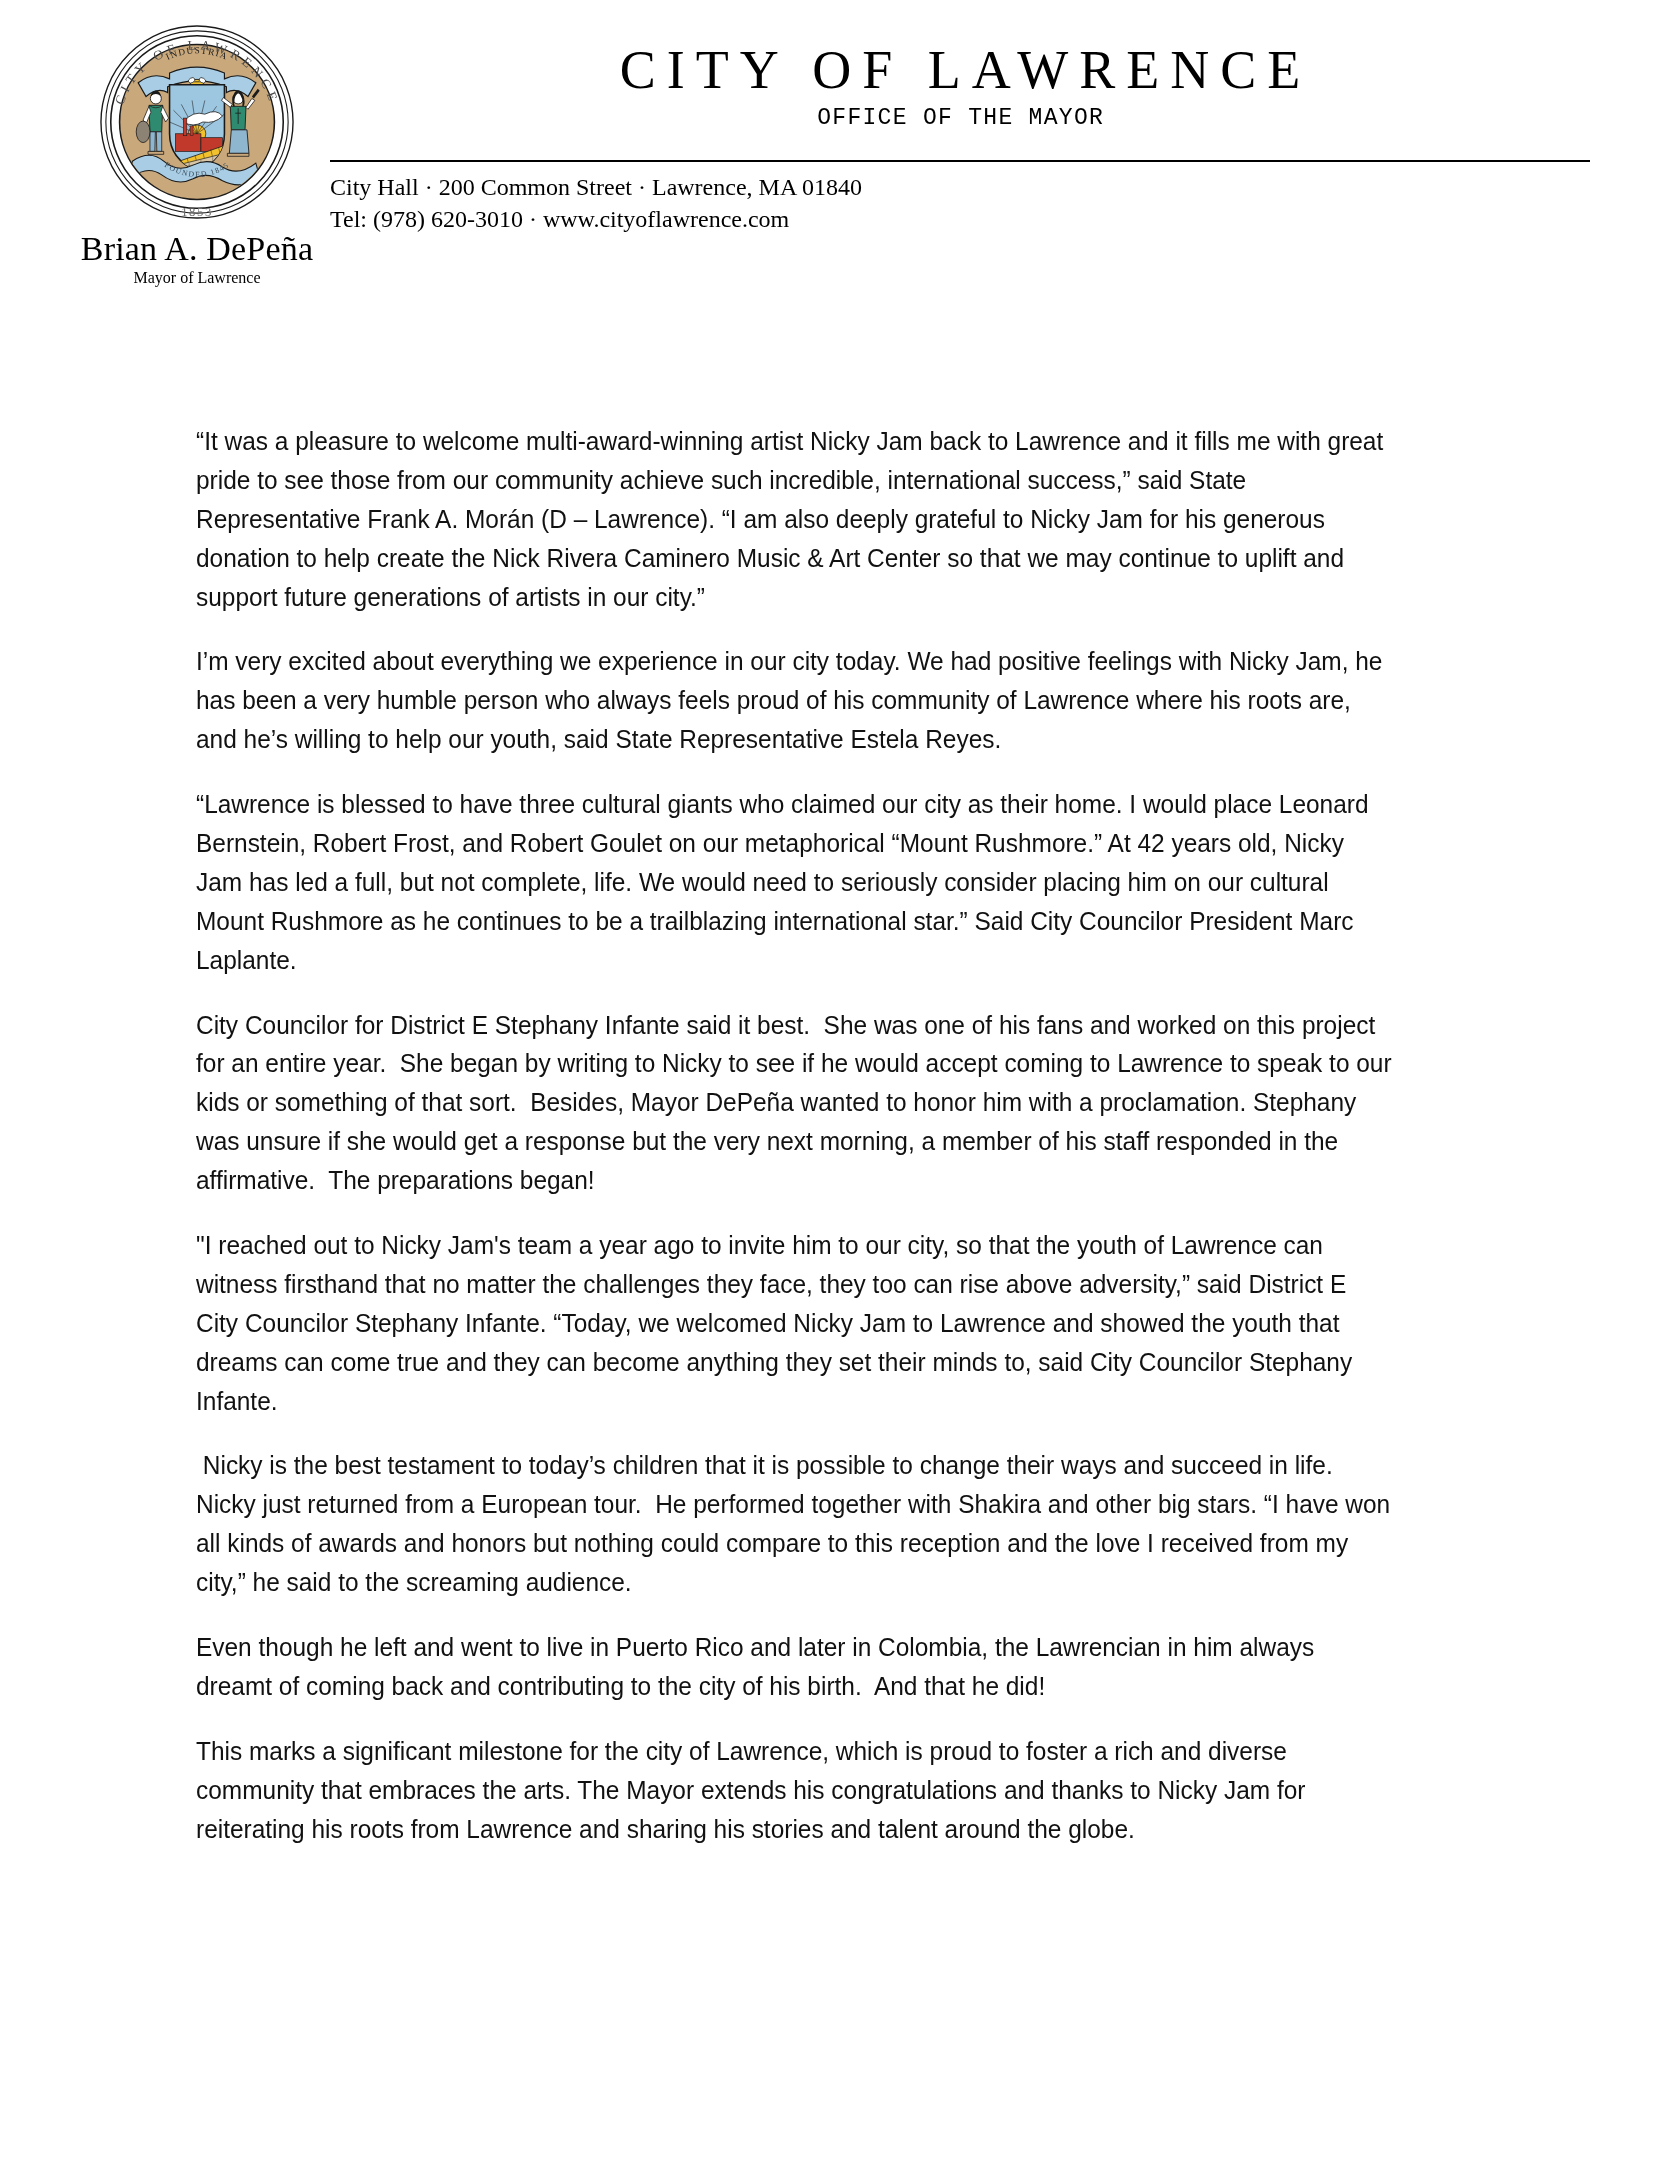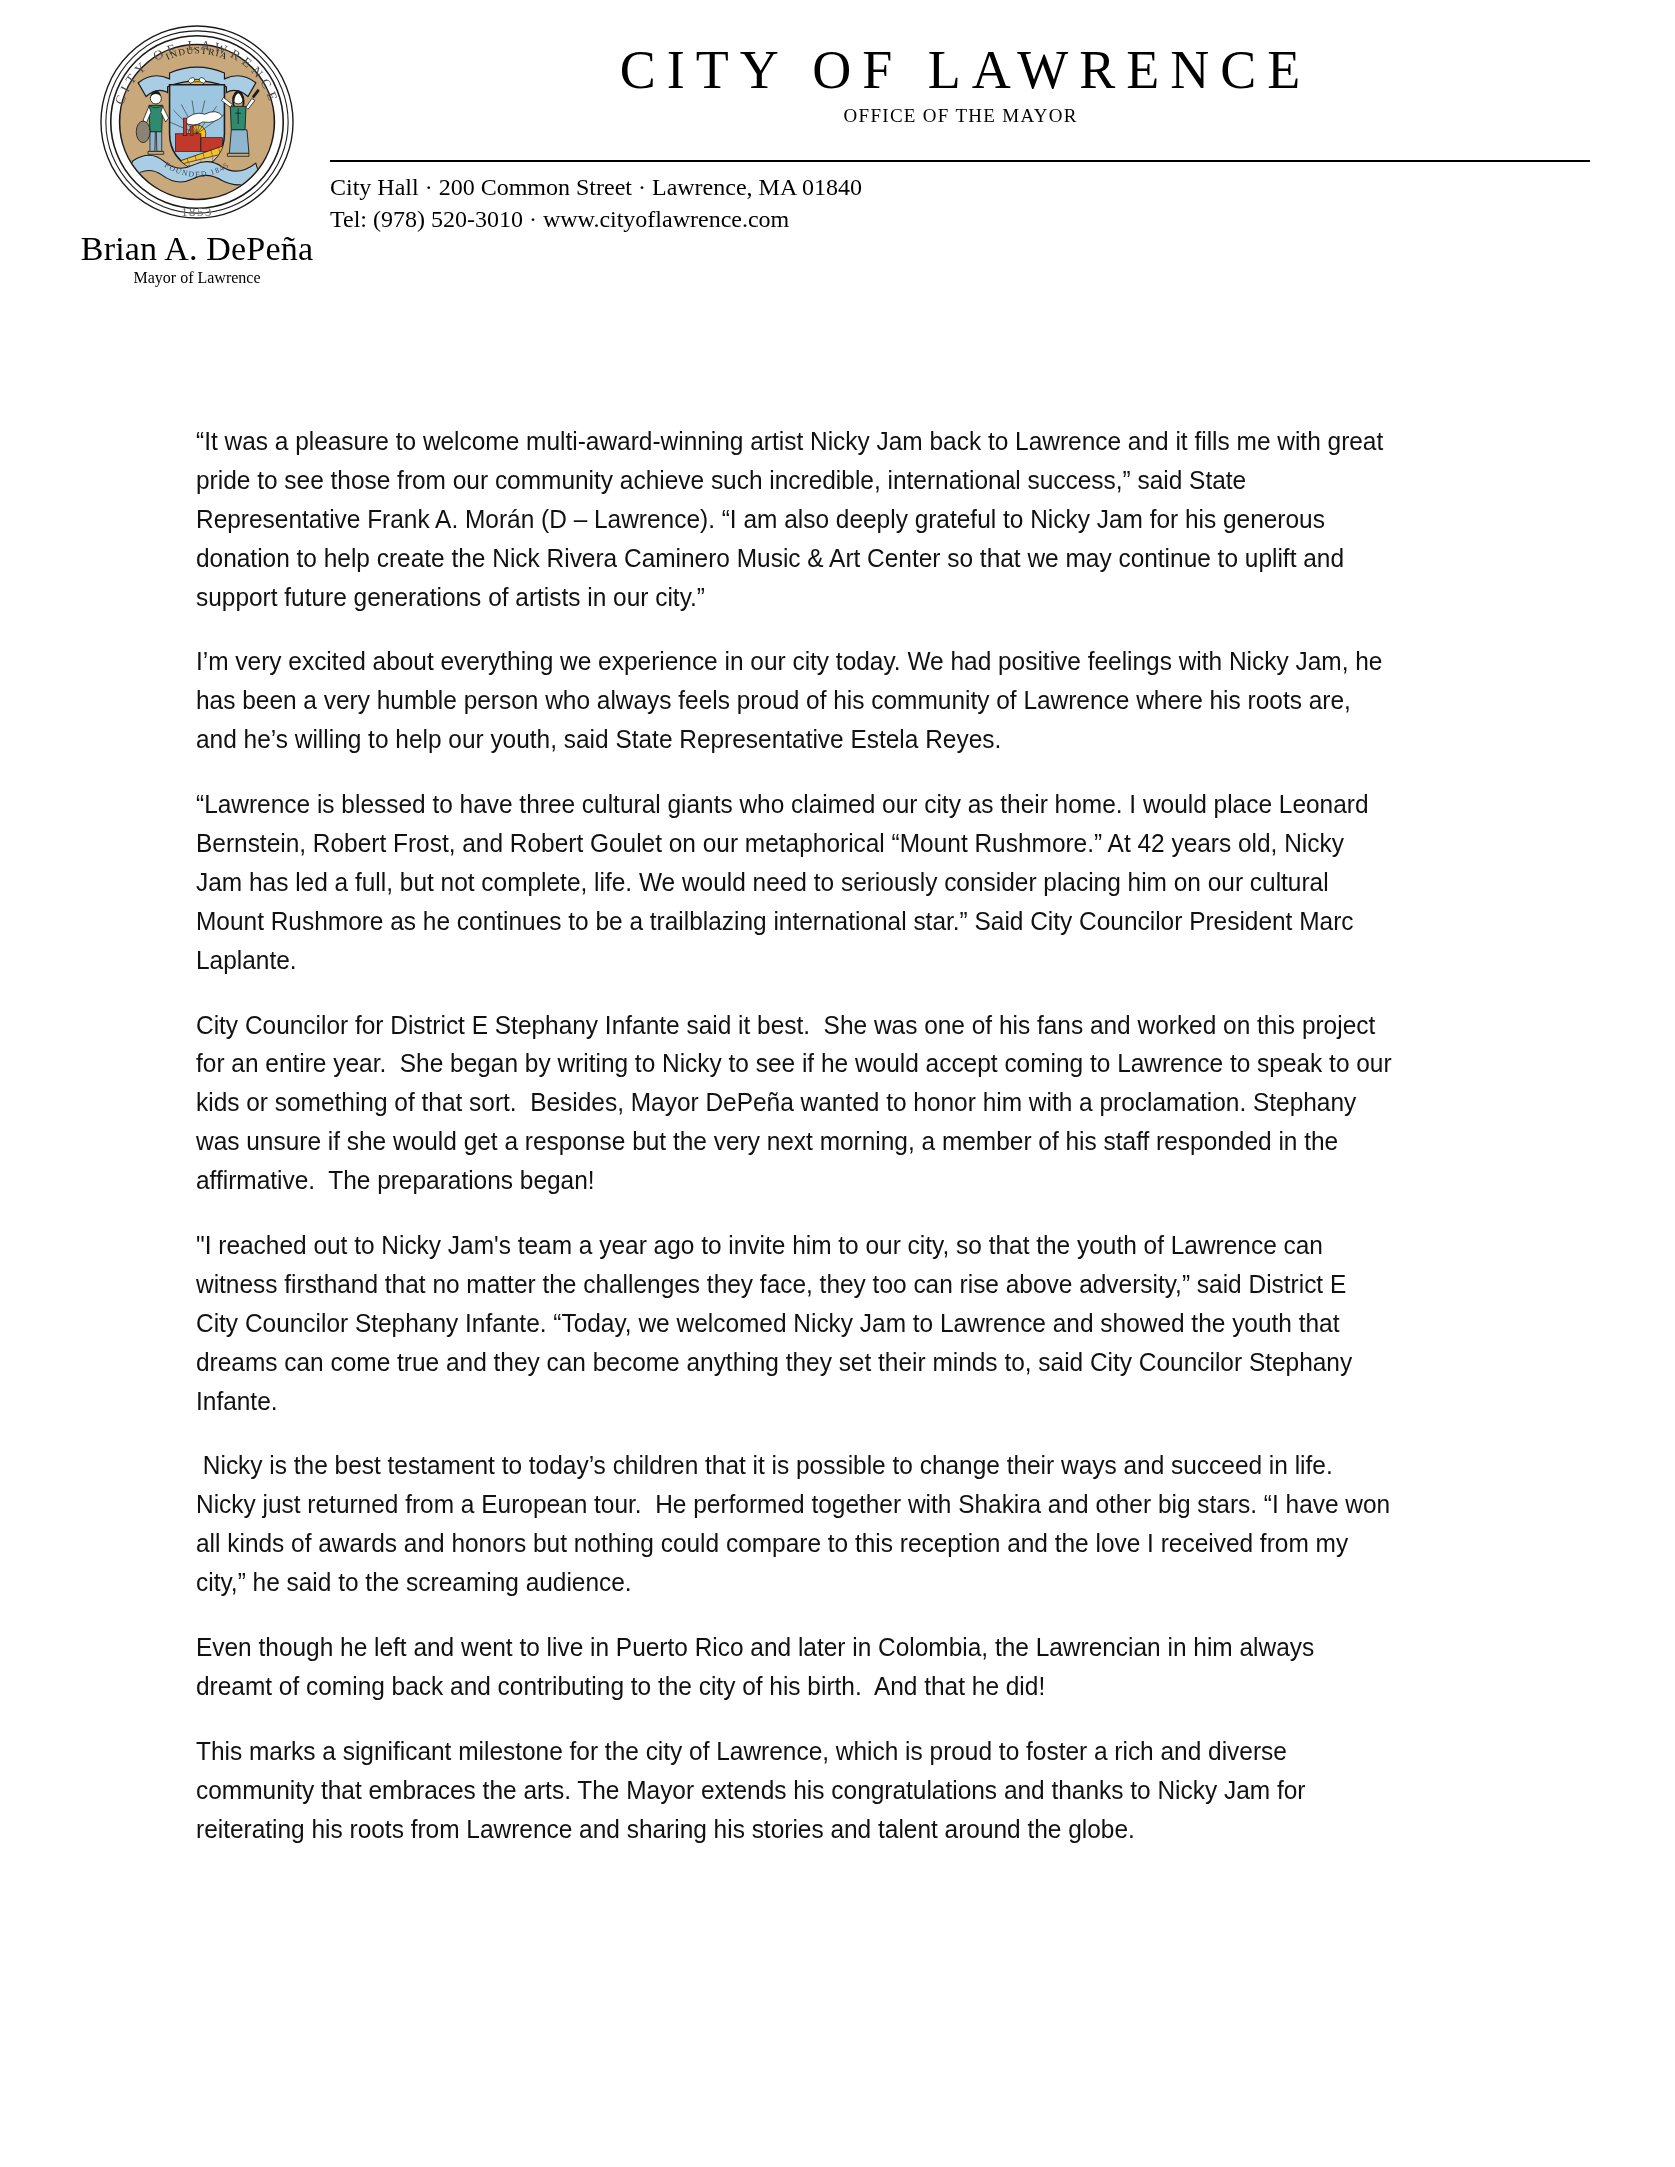--- a/index.html
+++ b/index.html
@@ -69,22 +69,22 @@
   }
   .org-title {
     font-family: "Liberation Serif", serif;
     font-size: 54px;
     letter-spacing: 11px;
     line-height: 1.04;
     color: #000;
     text-indent: 11px;
   }
   .org-sub {
-    font-family: Liberation Serif, serif;
-    font-size: 19px;
+    font-family: Liberation Mono, monospace;
+    font-size: 23px;
     letter-spacing: 1.3px;
     margin-top: 7px;
     color: #000;
     text-indent: 1.3px;
   }
   .rule {
     position: absolute;
     left: 330px;
     right: 85px;
     top: 160px;
@@ -251,21 +251,21 @@
 
     <div class="title-block">
       <div class="org-title">CITY OF LAWRENCE</div>
       <div class="org-sub">OFFICE OF THE MAYOR</div>
     </div>
 
     <div class="rule"></div>
 
     <div class="contact-block">
       <div>City Hall · 200 Common Street · Lawrence, MA 01840</div>
-      <div>Tel: (978) 520-3010 · www.cityoflawrence.com</div>
+      <div>Tel: (978) 620-3010 · www.cityoflawrence.com</div>
     </div>
   </div>
 
   <div class="body-copy" id="body-copy">
       <p>“It was a pleasure to welcome multi-award-winning artist Nicky Jam back to Lawrence and it fills me with great pride to see those from our community achieve such incredible, international success,” said State Representative Frank A. Morán (D – Lawrence). “I am also deeply grateful to Nicky Jam for his generous donation to help create the Nick Rivera Caminero Music &amp; Art Center so that we may continue to uplift and support future generations of artists in our city.”</p>
       <p>I’m very excited about everything we experience in our city today. We had positive feelings with Nicky Jam, he has been a very humble person who always feels proud of his community of Lawrence where his roots are, and he’s willing to help our youth, said State Representative Estela Reyes.</p>
       <p>“Lawrence is blessed to have three cultural giants who claimed our city as their home. I would place Leonard Bernstein, Robert Frost, and Robert Goulet on our metaphorical “Mount Rushmore.” At 42 years old, Nicky Jam has led a full, but not complete, life. We would need to seriously consider placing him on our cultural Mount Rushmore as he continues to be a trailblazing international star.” Said City Councilor President Marc Laplante.</p>
       <p>City Councilor for District E Stephany Infante said it best.  She was one of his fans and worked on this project for an entire year.  She began by writing to Nicky to see if he would accept coming to Lawrence to speak to our kids or something of that sort.  Besides, Mayor DePeña wanted to honor him with a proclamation. Stephany was unsure if she would get a response but the very next morning, a member of his staff responded in the affirmative.  The preparations began!</p>
       <p>"I reached out to Nicky Jam's team a year ago to invite him to our city, so that the youth of Lawrence can witness firsthand that no matter the challenges they face, they too can rise above adversity,” said District E City Councilor Stephany Infante. “Today, we welcomed Nicky Jam to Lawrence and showed the youth that dreams can come true and they can become anything they set their minds to, said City Councilor Stephany Infante.</p>
       <p> Nicky is the best testament to today’s children that it is possible to change their ways and succeed in life. Nicky just returned from a European tour.  He performed together with Shakira and other big stars. “I have won all kinds of awards and honors but nothing could compare to this reception and the love I received from my city,” he said to the screaming audience.</p>

